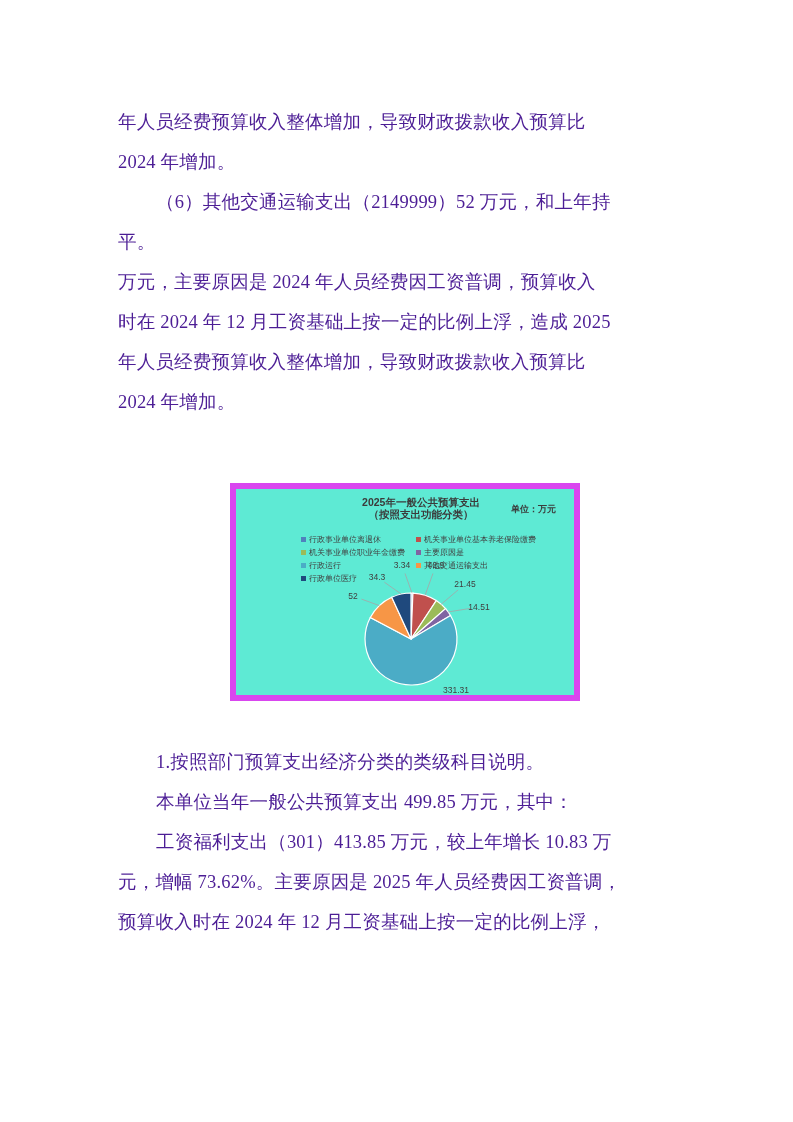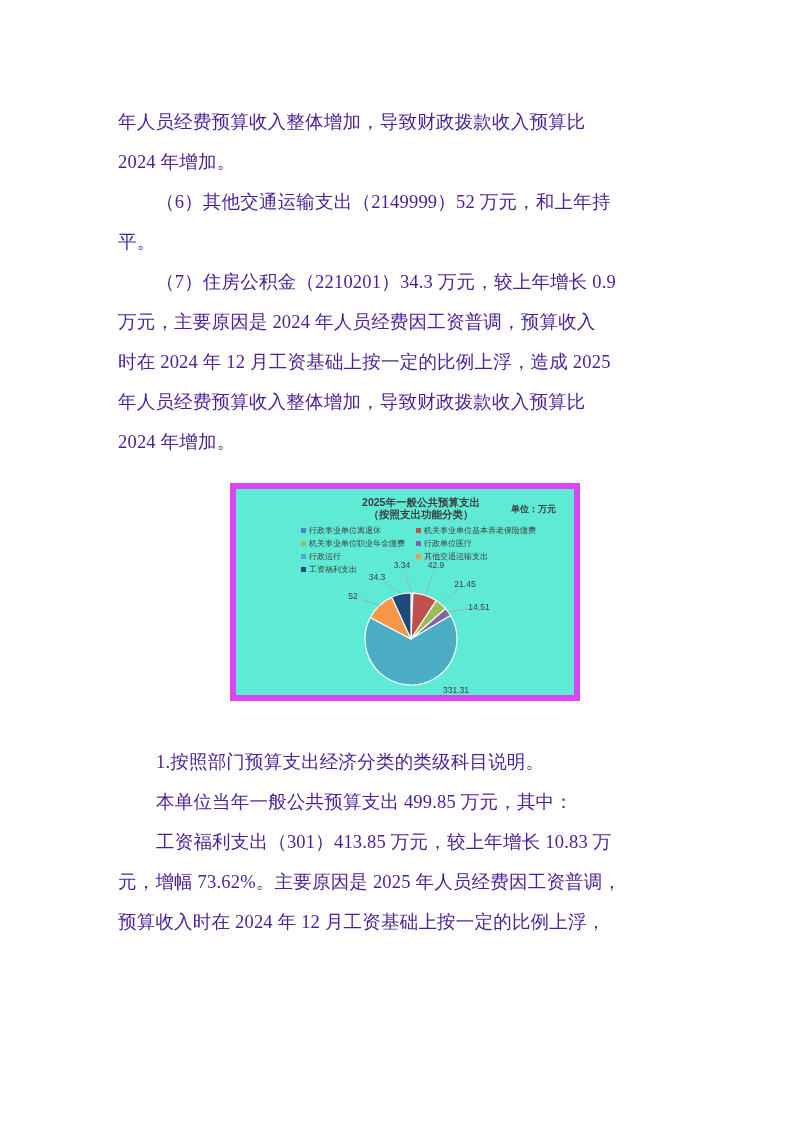--- a/index.html
+++ b/index.html
@@ -50,42 +50,41 @@
   }
   .chart-unit {
     position: absolute;
     top: 14px; right: 18px;
     font-weight: bold;
     font-size: 9px;
     color: #3b3b3b;
   }
   .chart-legend {
     position: absolute;
-    left: 65px; top: 35px;
+    left: 65px; top: 44px;
     display: grid;
     grid-template-columns: 115px auto;
     grid-auto-rows: 13px;
     font-size: 8px;
     color: #404040;
   }
   .legend-item { display: flex; align-items: center; white-space: nowrap; }
   .legend-marker { width: 5px; height: 5px; margin-right: 3px; flex: none; }
   .pie-svg { position: absolute; left: 0; top: 0; }
 </style>
 </head>
 <body>
 
 <div class="page">
 
   <div class="text-block text-block-top">
       <div class="doc-line">年人员经费预算收入整体增加，导致财政拨款收入预算比</div>
       <div class="doc-line">2024 年增加。</div>
       <div class="doc-line indent">（6）其他交通运输支出（2149999）52 万元，和上年持</div>
       <div class="doc-line">平。</div>
-      <div class="doc-line indent">（7）住房公积金（2210201）34.3 万元，较上年增长 0.9</div>
       <div class="doc-line">万元，主要原因是 2024 年人员经费因工资普调，预算收入</div>
       <div class="doc-line">时在 2024 年 12 月工资基础上按一定的比例上浮，造成 2025</div>
       <div class="doc-line">年人员经费预算收入整体增加，导致财政拨款收入预算比</div>
       <div class="doc-line">2024 年增加。</div>
     </div>
 
   <figure class="chart-box">
     <div class="chart-title-wrap">
       <div>2025年一般公共预算支出</div>
       <div>（按照支出功能分类）</div>
@@ -99,33 +98,33 @@
         <span class="legend-item">
           <span class="legend-marker" style="background: rgb(192, 80, 77);"></span>
           <span>机关事业单位基本养老保险缴费</span>
         </span>
         <span class="legend-item">
           <span class="legend-marker" style="background: rgb(155, 187, 89);"></span>
           <span>机关事业单位职业年金缴费</span>
         </span>
         <span class="legend-item">
           <span class="legend-marker" style="background: rgb(128, 100, 162);"></span>
-          <span>行政单位医疗</span>
+          <span>主要原因是</span>
         </span>
         <span class="legend-item">
           <span class="legend-marker" style="background: rgb(75, 172, 198);"></span>
           <span>行政运行</span>
         </span>
         <span class="legend-item">
           <span class="legend-marker" style="background: rgb(247, 150, 70);"></span>
           <span>其他交通运输支出</span>
         </span>
         <span class="legend-item">
           <span class="legend-marker" style="background: rgb(31, 73, 125);"></span>
-          <span>工资福利支出</span>
+          <span>行政单位医疗</span>
         </span>
       </div>
     <svg class="pie-svg" id="pie-svg" width="348" height="216" viewBox="0 0 348 216">
         <path d="M 175 150 L 175.00 104.00 A 46 46 0 0 1 176.93 104.04 Z" fill="#4F81BD" stroke="#ffffff" stroke-width="1.2"></path>
         <line x1="169.02" y1="84.48" x2="175.97" y2="104.01" stroke="#a6a6a6" stroke-width="0.8"></line>
         <text x="166" y="79" text-anchor="middle" font-size="8.5" fill="#404040">3.34</text>
         <path d="M 175 150 L 176.93 104.04 A 46 46 0 0 1 200.26 111.56 Z" fill="#C0504D" stroke="#ffffff" stroke-width="1.2"></path>
         <line x1="196.95" y1="84.47" x2="189.10" y2="106.22" stroke="#a6a6a6" stroke-width="0.8"></line>
         <text x="200" y="79" text-anchor="middle" font-size="8.5" fill="#404040">42.9</text>
         <path d="M 175 150 L 200.26 111.56 A 46 46 0 0 1 209.59 119.67 Z" fill="#9BBB59" stroke="#ffffff" stroke-width="1.2"></path>

